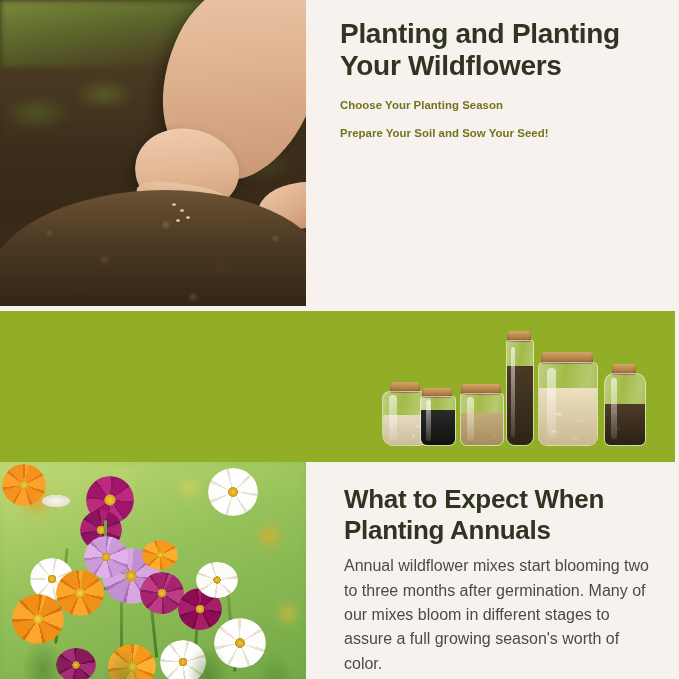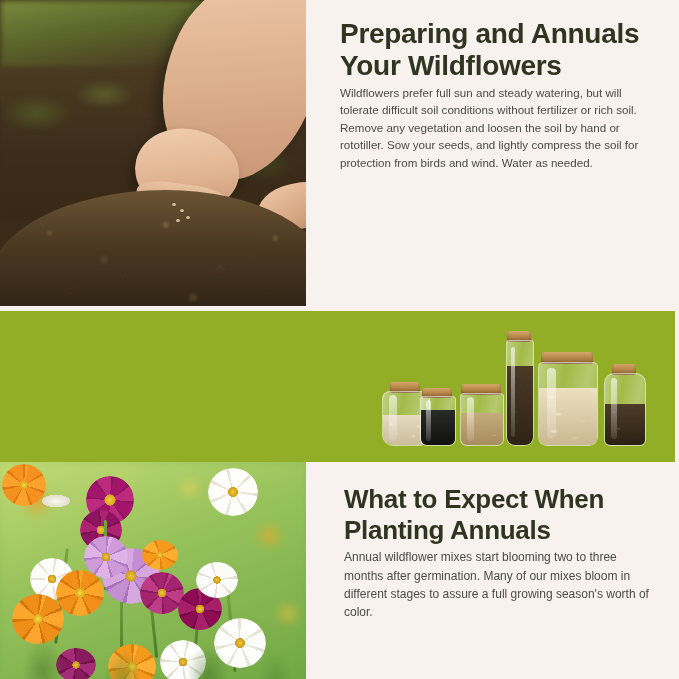--- a/index.html
+++ b/index.html
@@ -245,22 +245,22 @@
   }
   h2.title-b {
     margin: 0;
     font-size: 26px;
     line-height: 1.2;
     font-weight: 700;
     color: #2f3521;
     letter-spacing: -0.3px;
   }
   .para-b {
-    margin: 2px 0 0 0;
-    font-size: 12px;
+    margin: 8px 0 0 0;
+    font-size: 16px;
     line-height: 1.52;
     color: #4b4b46;
   }
 </style>
 </head>
 <body>
 
 <div class="page">
 
   <div class="photo-soil">
@@ -272,26 +272,26 @@
     <div class="hand-fingers"></div>
     <div class="soil-fore"></div>
     <div class="soil-speck"></div>
     <div class="seed-dot" style="left:172px;top:203px;"></div>
     <div class="seed-dot" style="left:180px;top:209px;"></div>
     <div class="seed-dot" style="left:186px;top:216px;"></div>
     <div class="seed-dot" style="left:176px;top:219px;"></div>
   </div>
 
   <div class="text-top">
-    <h1 class="title">Preparing and Annuals Your Wildflowers</h1>
-
-
-    <p class="para">Wildflowers prefer full sun and steady watering, but will tolerate difficult soil conditions without fertilizer or rich soil.</p>
-
-    <p class="para">Remove any vegetation and loosen the soil by hand or rototiller. Sow your seeds, and lightly compress the soil for protection from birds and wind. Water as needed.</p>
+    <h1 class="title">Planting and Planting Your Wildflowers</h1>
+
+    <p class="subhead">Choose Your Planting Season</p>
+
+
+    <p class="subhead">Prepare Your Soil and Sow Your Seed!</p>
   </div>
 
   <div class="band-green">
 
     <div class="jars">
 
       <div class="jar" style="left:6px;width:46px;height:62px;">
         <div class="cork" style="top:0;width:30px;height:11px;"></div>
         <div class="jar-body" style="top:9px;height:53px;border-radius:8px 8px 12px 12px;">
           <div class="jar-fill" style="height:56%;background:

